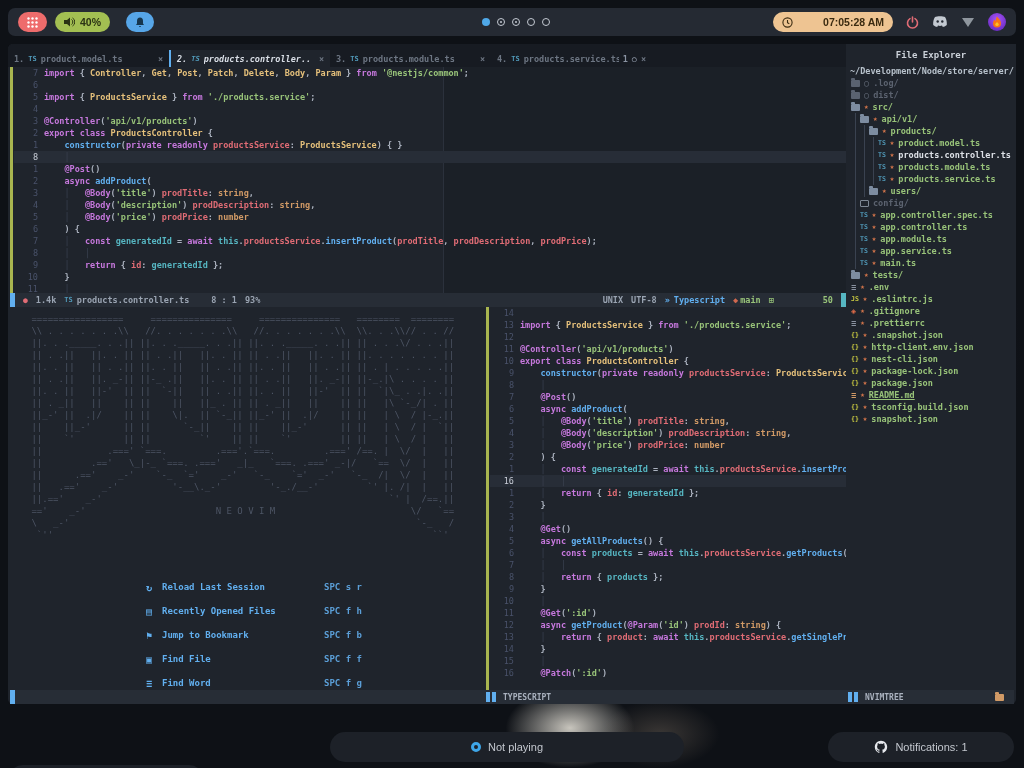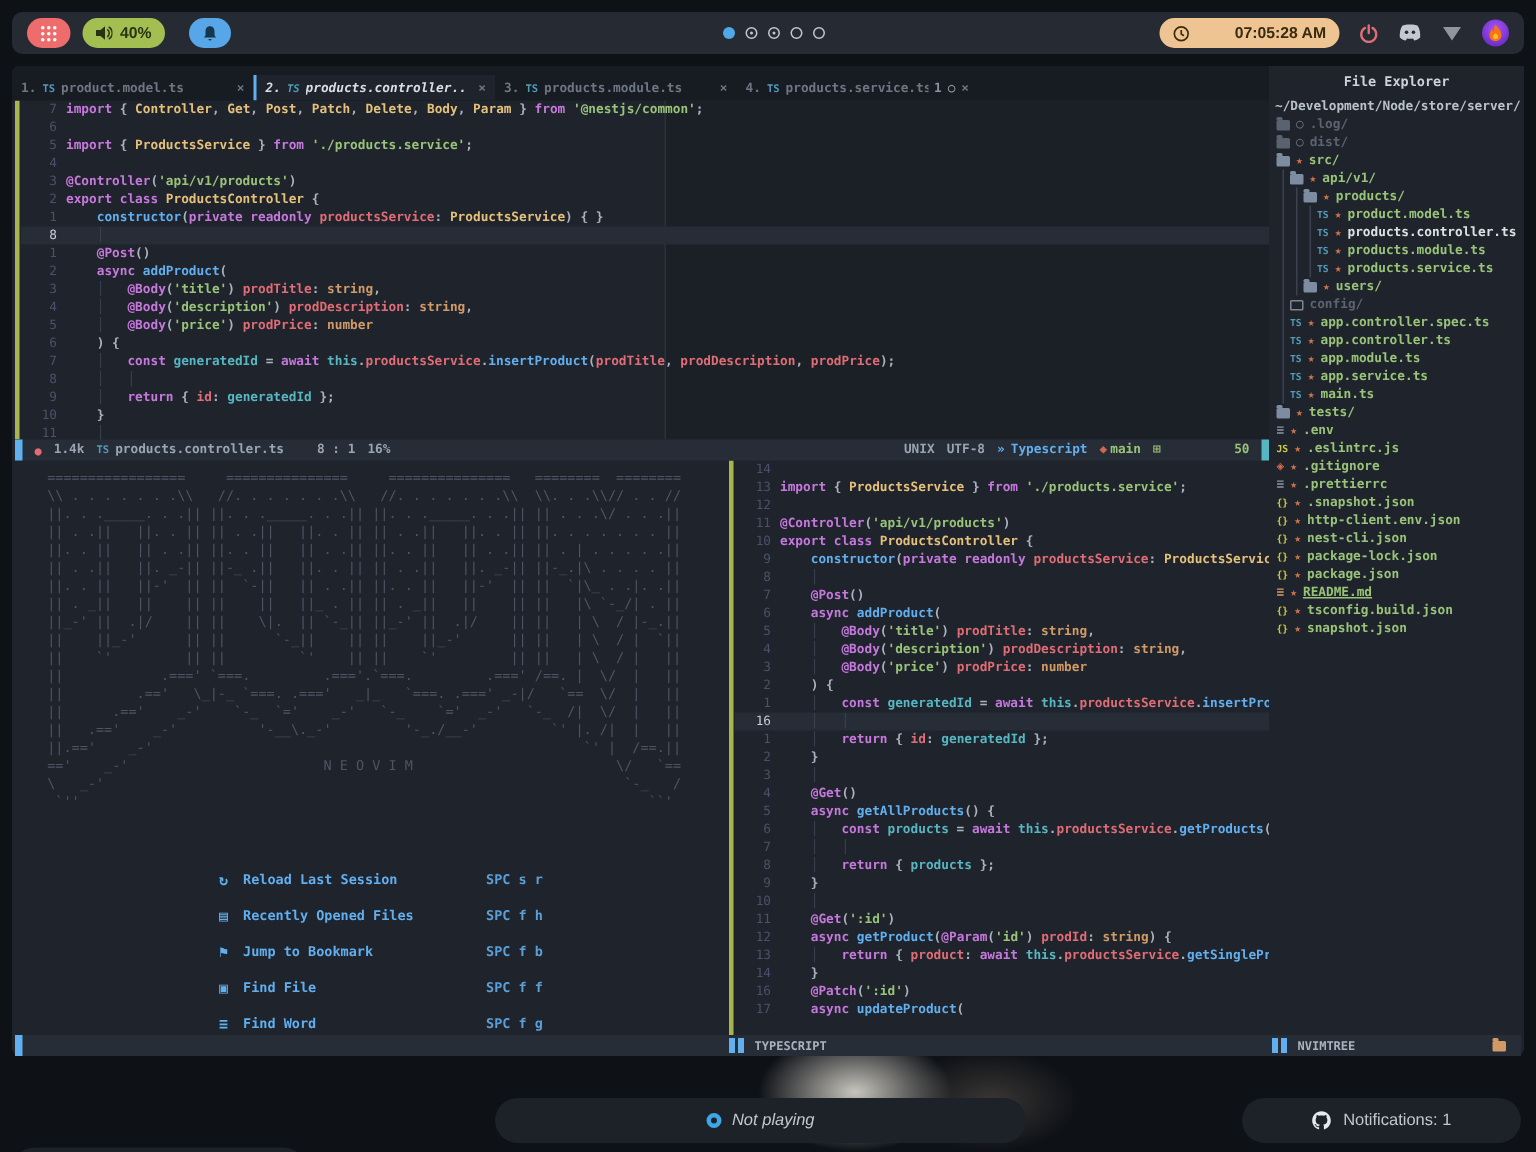--- a/index.html
+++ b/index.html
@@ -87,21 +87,21 @@
   .sline2{position:absolute;left:2px;top:646px;width:1004px;height:14px;background:#272d36;}
   .sl2seg{position:absolute;top:0;height:14px;display:flex;align-items:center;gap:2px;font-size:8px;font-weight:bold;color:#aab2bf;}
   .blk2{width:4px;height:10px;background:#61afef;}
   .sl2label{margin-left:5px;}
   .fico.yellow{background:#d19a66;}
   
   .bbar-left{position:absolute;left:8px;top:765px;width:196px;height:30px;background:#1d2128;border-radius:15px;display:flex;align-items:center;padding:0 5px;box-sizing:border-box;}
   .bpill{height:22px;border-radius:11px;display:flex;align-items:center;gap:5px;padding:0 9px;font-size:10.5px;font-weight:bold;color:#24280f;}
   .bpill-green{background:#a5c255;}
   .bpill-purple{background:#d77fd7;color:#3a123a;}
-  .bbar-center{position:absolute;left:330px;top:732px;width:354px;height:30px;background:#1d2128;border-radius:15px;display:flex;align-items:center;justify-content:center;gap:7px;color:#c3c7ce;font-size:11px;font-style:italic;}
+  .bbar-center{position:absolute;left:330px;top:732px;width:354px;height:30px;background:#1d2128;border-radius:15px;display:flex;align-items:center;justify-content:center;gap:7px;color:#c3c7ce;font-size:11px;}
   .bbar-right{position:absolute;left:828px;top:732px;width:186px;height:30px;background:#1d2128;border-radius:15px;display:flex;align-items:center;justify-content:center;gap:7px;color:#c3c7ce;font-size:11px;}
   .playdot{width:10px;height:10px;border-radius:50%;border:3px solid #3ea6e8;box-sizing:border-box;}
 </style>
 </head>
 <body>
 
 <div class="wpglow" style="left:505px;top:688px;width:130px;height:80px;background:radial-gradient(ellipse at center,rgba(232,228,218,0.85),rgba(232,228,218,0) 70%);"></div>
 <div class="wpglow" style="left:600px;top:700px;width:120px;height:68px;background:radial-gradient(ellipse at center,rgba(140,125,110,0.35),rgba(140,125,110,0) 70%);"></div>
 <div class="wpglow" style="right:0;top:100px;width:220px;height:500px;background:radial-gradient(ellipse at center,rgba(100,70,160,0.07),rgba(0,0,0,0) 70%);"></div>
 
@@ -288,21 +288,21 @@
   </div>
 
   <div class="sline">
     <span class="blk"></span>
     <span class="reddot">●</span>
     <span>1.4k</span>
     <span class="sl-ts">TS</span>
     <span style="margin-left:-4px;">products.controller.ts</span>
     <span style="width:6px;"></span>
     <span>8 : 1</span>
-    <span>16%</span>
+    <span>93%</span>
     <span class="spacer"></span>
     <span>UNIX</span>
     <span>UTF-8</span>
     <span class="sl-blue">»</span>
     <span class="sl-blue" style="margin-left:-4px;">Typescript</span>
     <span class="sl-giticon">◆</span>
     <span class="sl-green" style="margin-left:-6px;">main</span>
     <span class="sl-green">⊞</span>
     <span class="sl-green" style="margin-left:-7px;padding-left:48px;">50</span>
     <span class="blk teal"></span>
@@ -470,26 +470,26 @@
         </div>
         <div class="crow">
           <span class="ln">13</span>
           <span class="lcode"><span class="tk-g">    │   </span><span class="tk-k">return</span><span class="tk-w"> { </span><span class="tk-v">product</span><span class="tk-w">: </span><span class="tk-k">await</span><span class="tk-w"> </span><span class="tk-c">this</span><span class="tk-w">.</span><span class="tk-v">productsService</span><span class="tk-w">.</span><span class="tk-f">getSinglePr</span></span>
         </div>
         <div class="crow">
           <span class="ln">14</span>
           <span class="lcode"><span class="tk-w">    }</span></span>
         </div>
         <div class="crow">
+          <span class="ln">15</span>
+          <span class="lcode"><span class="tk-g">    │</span></span>
+        </div>
+        <div class="crow">
           <span class="ln">16</span>
           <span class="lcode"><span class="tk-w">    </span><span class="tk-k">@Patch</span><span class="tk-w">(</span><span class="tk-s">':id'</span><span class="tk-w">)</span></span>
-        </div>
-        <div class="crow">
-          <span class="ln">17</span>
-          <span class="lcode"><span class="tk-w">    </span><span class="tk-k">async</span><span class="tk-w"> </span><span class="tk-f">updateProduct</span><span class="tk-w">(</span></span>
         </div>
       </div>
   </div>
 
   <div class="nvt">
     <div class="nvt-title">File Explorer</div>
     <div class="nvt-path">~/Development/Node/store/server/</div>
     <div class="guide" style="left:9px;top:69px;height:156px;"></div>
     <div class="guide" style="left:18px;top:81px;height:72px;"></div>
     <div class="guide" style="left:27px;top:93px;height:48px;"></div>

